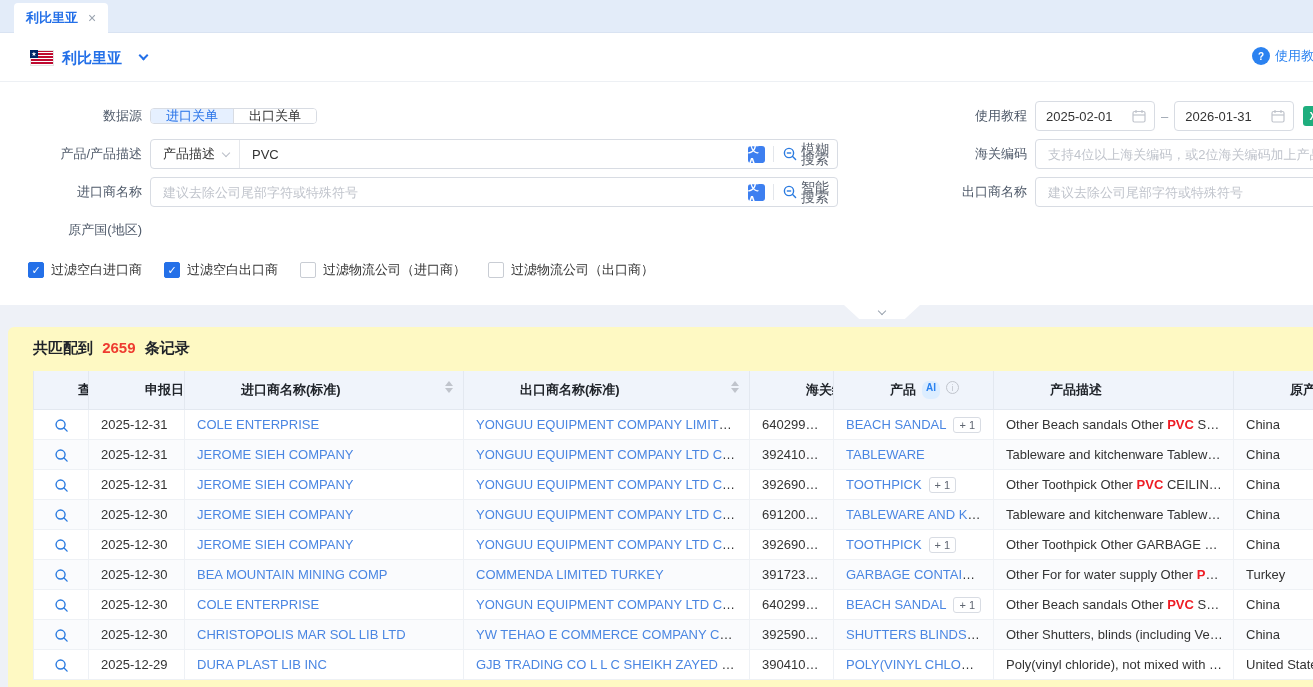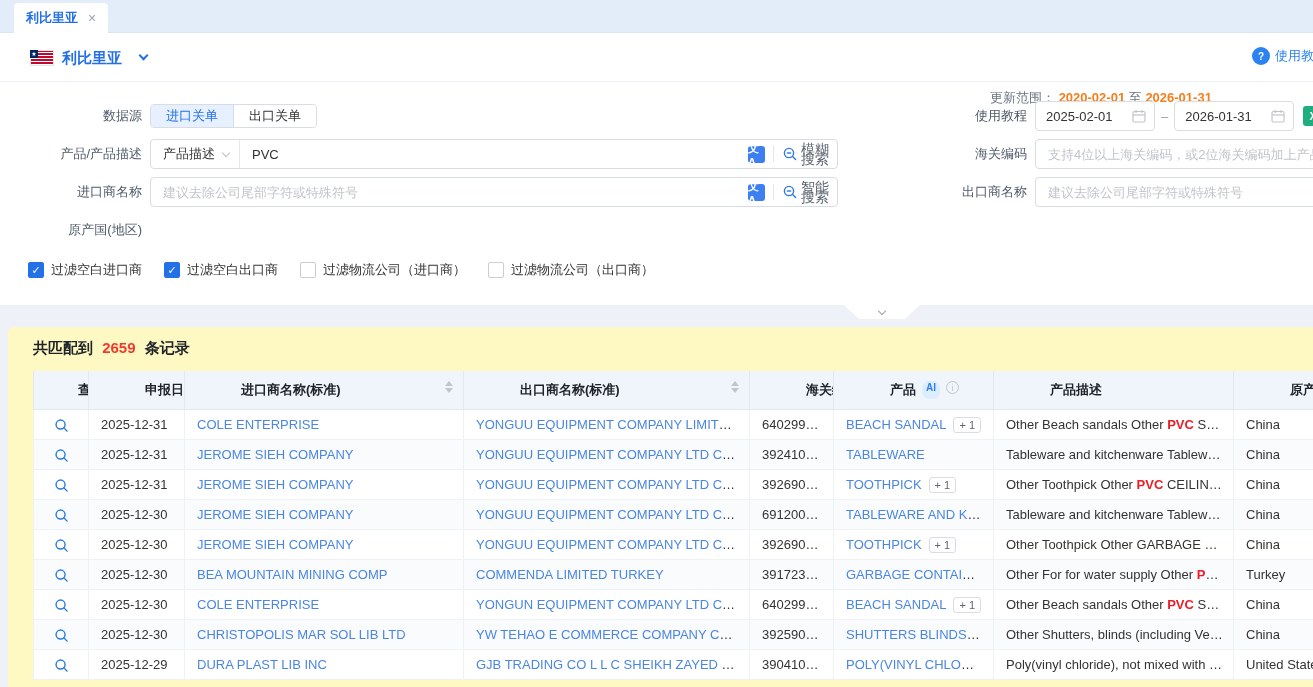--- a/index.html
+++ b/index.html
@@ -36,21 +36,21 @@
   .help-ic { width:18px; height:18px; border-radius:50%; background:#2b82f0; color:#fff;
     font-size:10px; font-weight:bold; display:flex; align-items:center; justify-content:center; }
   
   .update-range { position:absolute; left:990px; top:56px; color:#6b7280; white-space:nowrap; }
   .update-range b { color:#f57e1e; font-weight:bold; }
   
   .frow { position:absolute; height:28px; display:flex; align-items:center; }
   .flabel { width:142px; text-align:right; color:#4e5969; padding-right:8px; white-space:nowrap; }
   .rlabel { width:80px; text-align:right; color:#4e5969; padding-right:8px; white-space:nowrap; }
   
-  .seg { display:flex; border:1px solid #d8dce3; border-radius:4px; overflow:hidden; height:24px; }
+  .seg { display:flex; border:1px solid #d8dce3; border-radius:4px; overflow:hidden; height:16px; }
   .seg-btn { padding:0 15px; display:flex; align-items:center; background:#fff;
     color:#333; cursor:pointer; }
   .seg-btn.on { background:#e6f0ff; color:#2470e8; }
   .seg-btn + .seg-btn { border-left:1px solid #d8dce3; }
   
   .igroup { display:flex; align-items:stretch; border:1px solid #d8dce3; border-radius:4px;
     background:#fff; height:30px; width:688px; }
   .iselect { display:flex; align-items:center; gap:8px; padding:0 10px 0 12px;
     border-right:1px solid #e6e8ec; color:#333; cursor:pointer; white-space:nowrap; }
   .iselect .chev, .gray-chev { border-color:#b9bec7; border-width:1.5px; width:6px; height:6px; }
@@ -133,26 +133,20 @@
         <span class="canton">★</span>
       </span>
     <span class="country-name">利比里亚</span>
     <span class="chev country-chev"></span>
     <span class="help">
       <span class="help-ic">?</span>
       <span>使用教程</span>
     </span>
   </div>
 
-  <div class="update-range">
-    <span>更新范围：</span>
-    <b>2020-02-01</b>
-    <span>至</span>
-    <b>2026-01-31</b>
-  </div>
 
   <div class="frow" style="left:8px; top:69px;">
     <span class="flabel">数据源</span>
     <div class="seg">
       <span class="seg-btn on">进口关单</span>
       <span class="seg-btn">出口关单</span>
     </div>
   </div>
   <div class="frow" style="left:955px; top:69px;">
     <span class="rlabel">使用教程</span>

